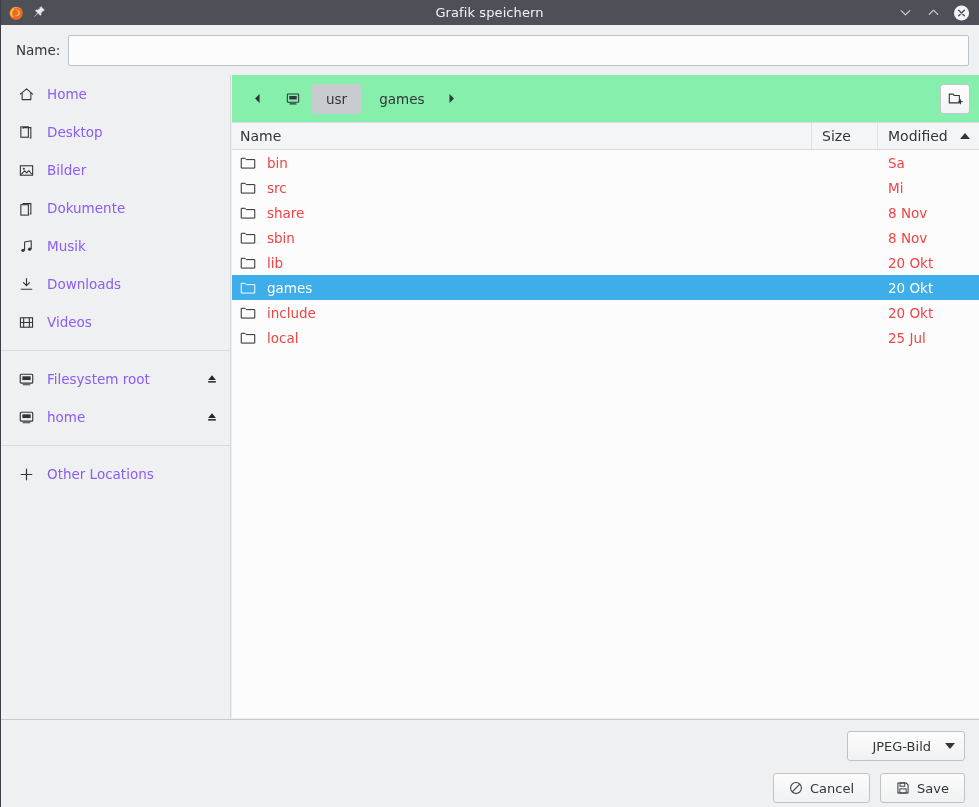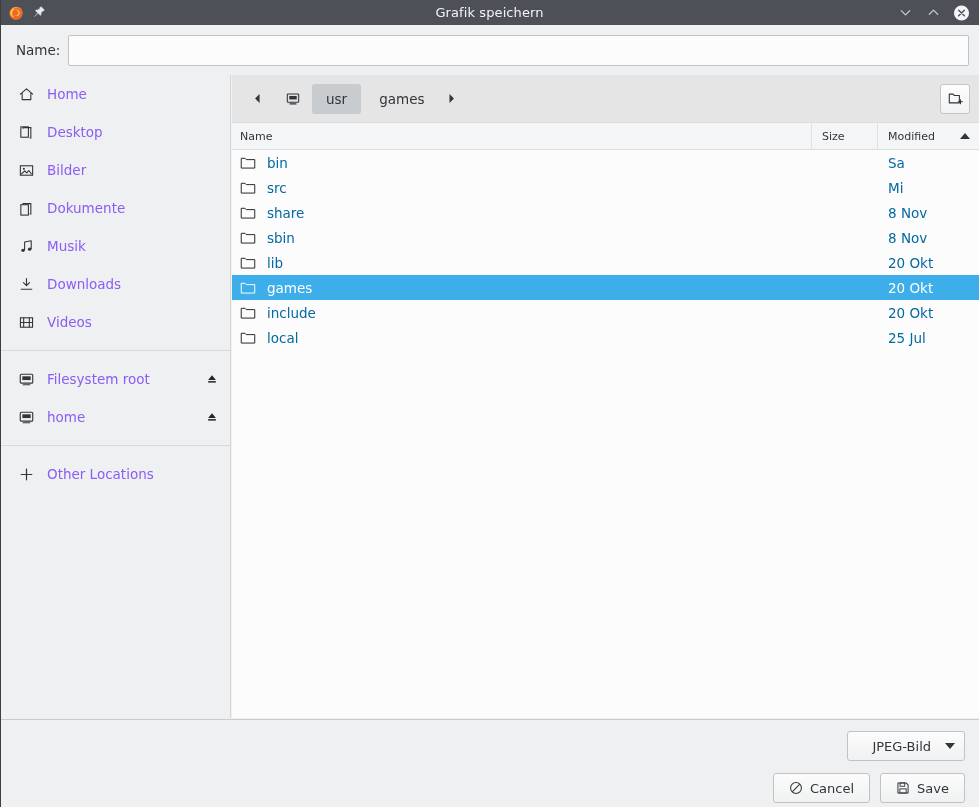--- a/index.html
+++ b/index.html
@@ -63,21 +63,21 @@
   .sb-eject { width: 16px; height: 16px; display: flex; align-items: center; justify-content: center; cursor: pointer; }
   .sb-sep { height: 1px; background: #d8dadc; margin: 9px 0 9px 0; }
 
   
   .filepane {
     position: absolute; top: 75px; left: 232px; width: 747px; height: 643px;
     background: #fcfcfc; display: flex; flex-direction: column;
   }
   .pathbar {
     height: 47px; display: flex; align-items: center;
-    background: #e5e5e5; padding: 0 9px 0 12px; flex: 0 0 47px;
+    background: #86efac; padding: 0 9px 0 12px; flex: 0 0 47px;
   }
   .pb-arrow {
     width: 26px; height: 26px; display: flex; align-items: center; justify-content: center;
     cursor: pointer; color: #31363b;
   }
   .pb-ico-btn {
     width: 30px; height: 28px; display: flex; align-items: center; justify-content: center;
     cursor: pointer; margin-left: 8px;
   }
   .crumb {
@@ -89,32 +89,32 @@
   .pb-spacer { flex: 1; }
   .newfolder-btn {
     width: 30px; height: 30px; border: 1px solid #c3c6c9; border-radius: 3px;
     background: linear-gradient(#fdfdfd, #f2f3f4);
     display: flex; align-items: center; justify-content: center; cursor: pointer;
   }
 
   .colhead {
     height: 28px; display: flex; align-items: stretch;
     background: #f4f5f6; border-top: 1px solid #dadcde; border-bottom: 1px solid #dadcde;
-    flex: 0 0 28px; color: #31363b; font-size: 11px;
+    flex: 0 0 28px; color: #31363b; font-size: 14px;
   }
   .ch { display: flex; align-items: center; cursor: pointer; }
   .ch-name { flex: 1; padding-left: 8px; border-right: 1px solid #dfe1e3; }
   .ch-size { width: 66px; padding-left: 10px; border-right: 1px solid #dfe1e3; }
   .ch-mod { width: 101px; padding-left: 10px; justify-content: space-between; padding-right: 9px; }
   .sort-tri { width: 0; height: 0; border-left: 5px solid transparent; border-right: 5px solid transparent; border-bottom: 6px solid #31363b; }
 
   .rows { flex: 1; overflow: hidden; position: relative; }
   .row {
     height: 25px; display: flex; align-items: center; cursor: pointer;
-    color: #0369a1; font-size: 13.5px;
+    color: #ef4444; font-size: 13.5px;
   }
   .row.selected { background: #3daee9; color: #ffffff; }
   .r-name { flex: 1; display: flex; align-items: center; padding-left: 8px; min-width: 0; }
   .r-folder { width: 18px; height: 16px; margin-right: 9px; flex: 0 0 18px; display: flex; align-items: center; }
   .r-size { width: 66px; padding-left: 10px; }
   .r-mod { width: 101px; padding-left: 10px; }
 
   
   .footer {
     position: absolute; top: 719px; left: 0; width: 979px; height: 88px;

